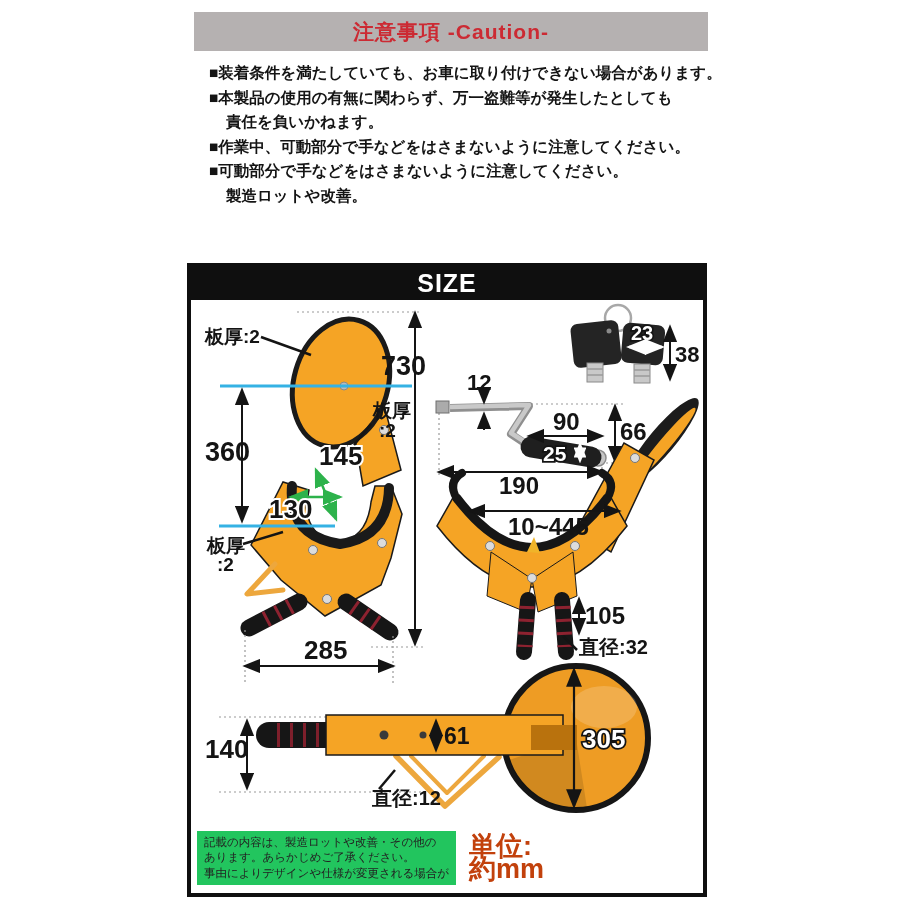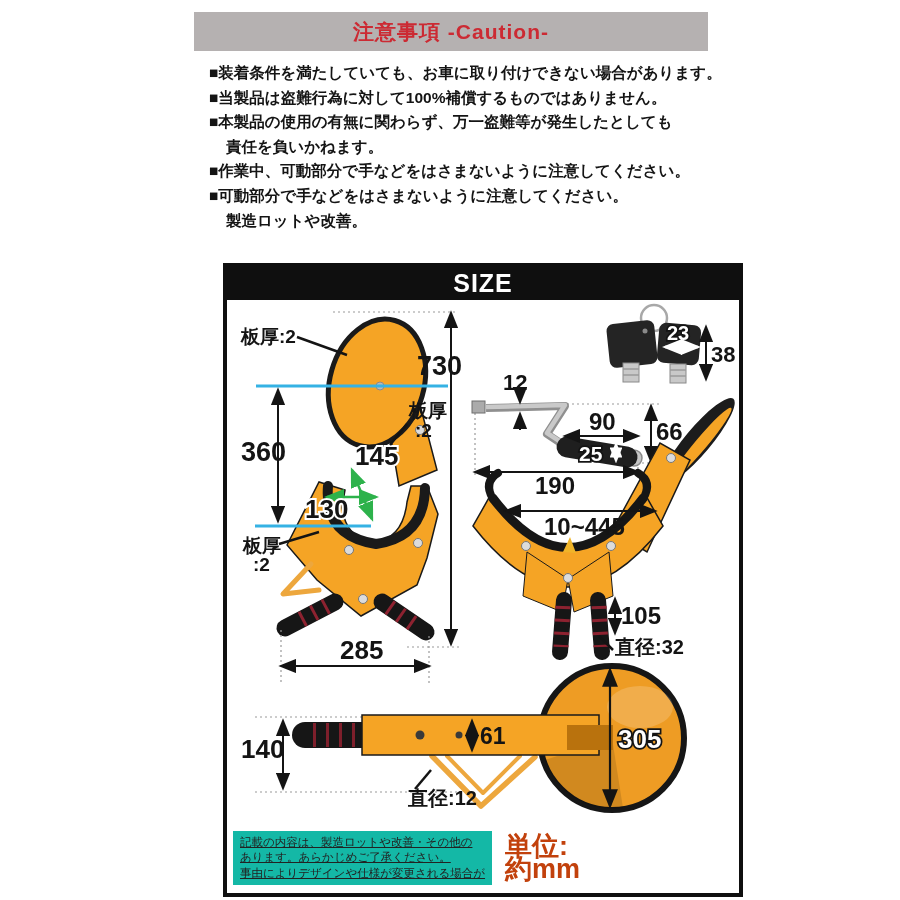--- a/index.html
+++ b/index.html
@@ -11,30 +11,30 @@
     position:absolute;left:194px;top:12px;width:514px;height:39px;
     background:#b5b1b1;display:flex;align-items:center;justify-content:center;
   }
   .banner-title{color:#cc2a33;font-weight:bold;font-size:21px;letter-spacing:1px;}
   .cautions{position:absolute;left:209px;top:49px;width:520px;margin-top:12px;}
   .cl{font-size:15.5px;font-weight:bold;color:#141414;line-height:24.6px;white-space:nowrap;}
   .cl.ind{padding-left:17px;}
   .size-box{
     position:absolute;left:187px;top:263px;width:520px;height:634px;
     border:4px solid #0f0f0f;box-sizing:border-box;background:#fff;
-    display:flex;flex-direction:column;margin-left:36px;
+    display:flex;flex-direction:column;
   }
   .size-title{
     flex:0 0 33px;background:#0f0f0f;color:#ffffff;font-weight:bold;font-size:25px;
     display:flex;align-items:center;justify-content:center;letter-spacing:1px;
   }
   .diagram{position:relative;flex:1;overflow:hidden;}
   .diagram svg{display:block;}
   .size-footer{flex:0 0 auto;display:flex;align-items:center;gap:13px;padding:0 5px 8px 6px;}
-  .note{background:#14b8a6;padding:4px 7px;font-size:11.5px;line-height:15.5px;color:#222;white-space:nowrap;text-decoration:underline;}
+  .note{background:#22c55e;padding:4px 7px;font-size:11.5px;line-height:15.5px;color:#222;white-space:nowrap;}
   .unit{font-size:27px;font-weight:bold;line-height:23px;color:#c2410c;white-space:nowrap;}
   
   svg text{font-weight:bold;fill:#141414;font-family:"Liberation Sans","DejaVu Sans",sans-serif;}
   .t27{font-size:27px}.t26{font-size:26px}.t24{font-size:24px}.t23{font-size:23px}
   .t21{font-size:21px}.t20{font-size:20px}.t19{font-size:19px}.t22{font-size:22px}
   .halo{paint-order:stroke;stroke:#ffffff;stroke-width:4px;}
   .inv{fill:#ffffff;paint-order:stroke;stroke:#141414;stroke-width:3.5px;}
   .dl{stroke:#141414;stroke-width:2;fill:none;}
   .ptr{stroke:#141414;stroke-width:2.5;fill:none;}
   .dot{stroke:#9a9a9a;stroke-width:1.2;stroke-dasharray:2 3;fill:none;}
@@ -48,21 +48,20 @@
 </style>
 </head>
 <body>
 
 <div class="banner">
   <span class="banner-title">注意事項 -Caution-</span>
 </div>
 
 <div class="cautions">
   <div class="cl">■装着条件を満たしていても、お車に取り付けできない場合があります。</div>
-  <div class="cl">■当製品は盗難行為に対して100%補償するものではありません。</div>
   <div class="cl">■本製品の使用の有無に関わらず、万一盗難等が発生したとしても</div>
   <div class="cl ind">責任を負いかねます。</div>
   <div class="cl">■作業中、可動部分で手などをはさまないように注意してください。</div>
   <div class="cl">■可動部分で手などをはさまないように注意してください。</div>
   <div class="cl ind">製造ロットや改善。</div>
 </div>
 
 <div class="size-box">
   <div class="size-title">SIZE</div>
 

